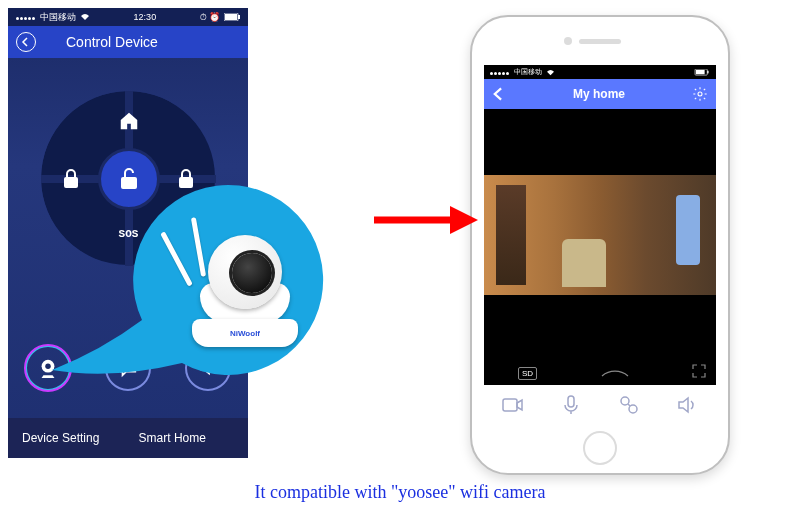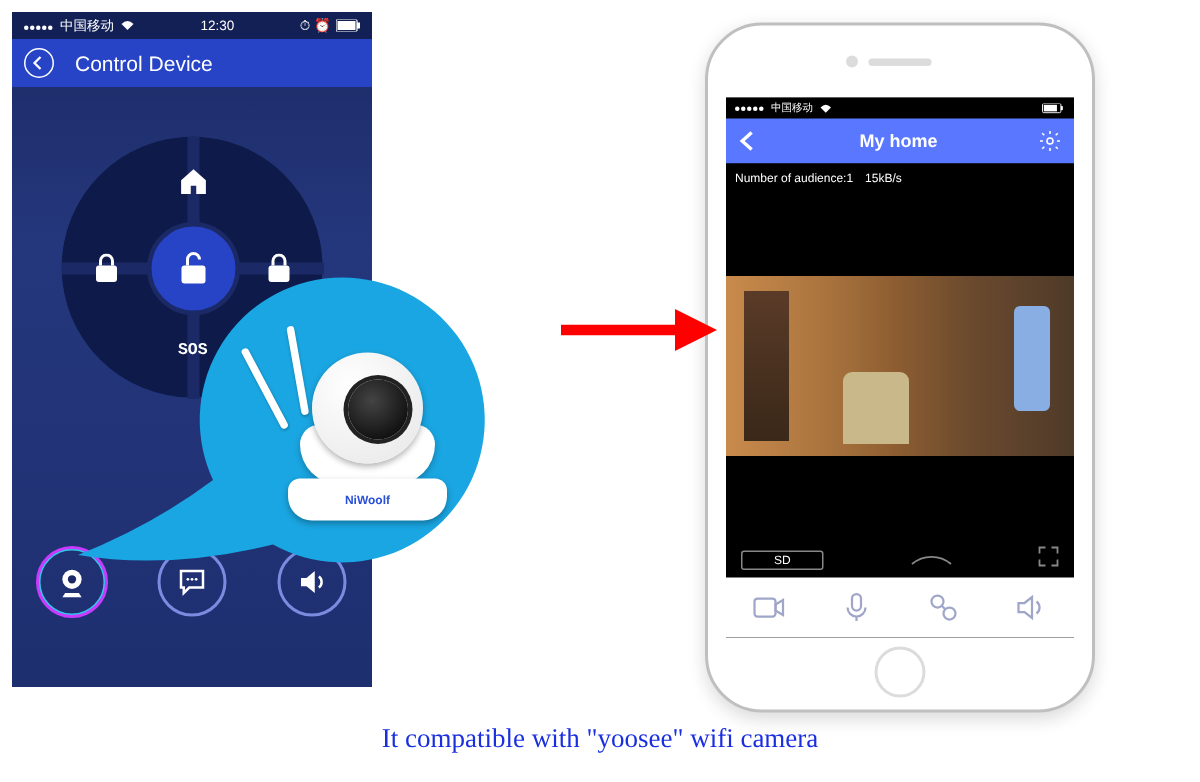--- a/index.html
+++ b/index.html
@@ -32,21 +32,21 @@
   }
   .statusbar-left .s-left { display:flex; gap:4px; align-items:center;}
   .statusbar-left .s-right { display:flex; gap:3px; align-items:center;}
   .dots span { display:inline-block;width:3px;height:3px;border-radius:50%;background:#fff;margin-right:1px;}
 
   .nav-left {
     height: 32px;
     background: #2744c7;
     display: flex; align-items: center;
     padding: 0 8px;
-    gap: 14px;
+    gap: 30px;
   }
   .back-arrow { width:20px;height:20px;border:1.5px solid #fff;border-radius:50%;display:flex;align-items:center;justify-content:center;}
   .back-arrow svg{stroke:#fff;}
   .nav-title-l { font-size:14px; }
 
   .dpad-area {
     flex: 0 0 240px;
     position: relative;
     display:flex;align-items:center;justify-content:center;
   }
@@ -133,21 +133,21 @@
   .nav2{height:30px;background:#5a78ff;display:flex;align-items:center;justify-content:space-between;padding:0 8px;color:#fff;}
   .nav2 svg{stroke:#fff;}
   .nav2-title{font-size:12px;font-weight:600;}
   .info-strip{height:18px;background:#000;color:#fff;font-size:8px;display:flex;align-items:center;padding:0 6px;gap:8px;}
   .video-area{flex:1;background:#000;position:relative;display:flex;align-items:center;justify-content:center;}
   .video-feed{width:100%;height:120px;background:linear-gradient(90deg,#c98b4c 0%,#a8723d 30%,#8b5c31 50%,#6b4a2e 70%,#4e3a28 100%);position:relative;overflow:hidden;}
   .door{position:absolute;left:12px;top:10px;width:30px;height:100px;background:linear-gradient(180deg,#5a3b28,#3a2818);}
   .chair{position:absolute;left:78px;bottom:8px;width:44px;height:48px;background:#c9b88a;border-radius:6px 6px 0 0;}
   .cooler{position:absolute;right:16px;top:20px;width:24px;height:70px;background:#88aee4;border-radius:4px;}
   .overlay-bar{height:24px;background:#000;display:flex;align-items:center;justify-content:space-between;padding:0 10px;}
-  .sd-badge{font-size:8px;color:#fff;border:1px solid #888;padding:1px 21px;border-radius:2px;}
+  .sd-badge{font-size:8px;color:#fff;border:1px solid #888;padding:1px 3px;border-radius:2px;margin-left:24px;}
   .arc svg{stroke:#888;}
   .fs svg{stroke:#888;fill:none;}
   .toolbar2{height:40px;background:#fff;display:flex;align-items:center;justify-content:space-around;}
   .tb-btn{width:28px;height:28px;display:flex;align-items:center;justify-content:center;}
   .tb-btn svg{stroke:#a0a6c8;fill:none;stroke-width:1.5;}
 
   
   .caption{
     position:absolute;left:0;right:0;bottom:18px;text-align:center;
     color:#1a2fe0;font-family:"Comic Sans MS","Segoe Script",cursive;font-size:18px;
@@ -237,20 +237,24 @@
         </svg>
     </div>
     <div class="circ">
       <svg width="22" height="22" viewBox="0 0 24 24">
           <path d="M4 9v6h4l6 5V4L8 9Z"></path>
           <path d="M17 8a5 5 0 010 8" fill="none" stroke="#fff" stroke-width="1.8"></path>
         </svg>
     </div>
   </div>
 
+  <div class="footer-left">
+    <span>Device Setting</span>
+    <span>Smart Home</span>
+  </div>
 </div>
 
 <div class="bubble">
   <svg class="bg" viewBox="0 0 310 200">
     <path d="M 10 190 Q 60 170 100 140 A 95 95 0 1 1 140 183 Q 70 200 10 190 Z" fill="#1aa6e2"></path>
   </svg>
 </div>
 
 <div class="camera">
   <div class="ant a1"></div>
@@ -292,24 +296,20 @@
       <svg width="14" height="14" viewBox="0 0 10 10" fill="none">
           <path d="M6.5 1 L2 5 L6.5 9" stroke-width="1.6"></path>
         </svg>
       <span class="nav2-title">My home</span>
       <svg width="16" height="16" viewBox="0 0 24 24" fill="none" stroke="#fff" stroke-width="1.6">
           <circle cx="12" cy="12" r="3"></circle>
           <path d="M12 2v3M12 19v3M4.2 4.2l2.1 2.1M17.7 17.7l2.1 2.1M2 12h3M19 12h3M4.2 19.8l2.1-2.1M17.7 6.3l2.1-2.1"></path>
         </svg>
     </div>
 
-    <div class="info-strip">
-      <span>Number of audience:1</span>
-      <span>15kB/s</span>
-    </div>
 
     <div class="video-area">
       <div class="video-feed">
         <div class="door"></div>
         <div class="chair"></div>
         <div class="cooler"></div>
       </div>
     </div>
 
     <div class="overlay-bar">

